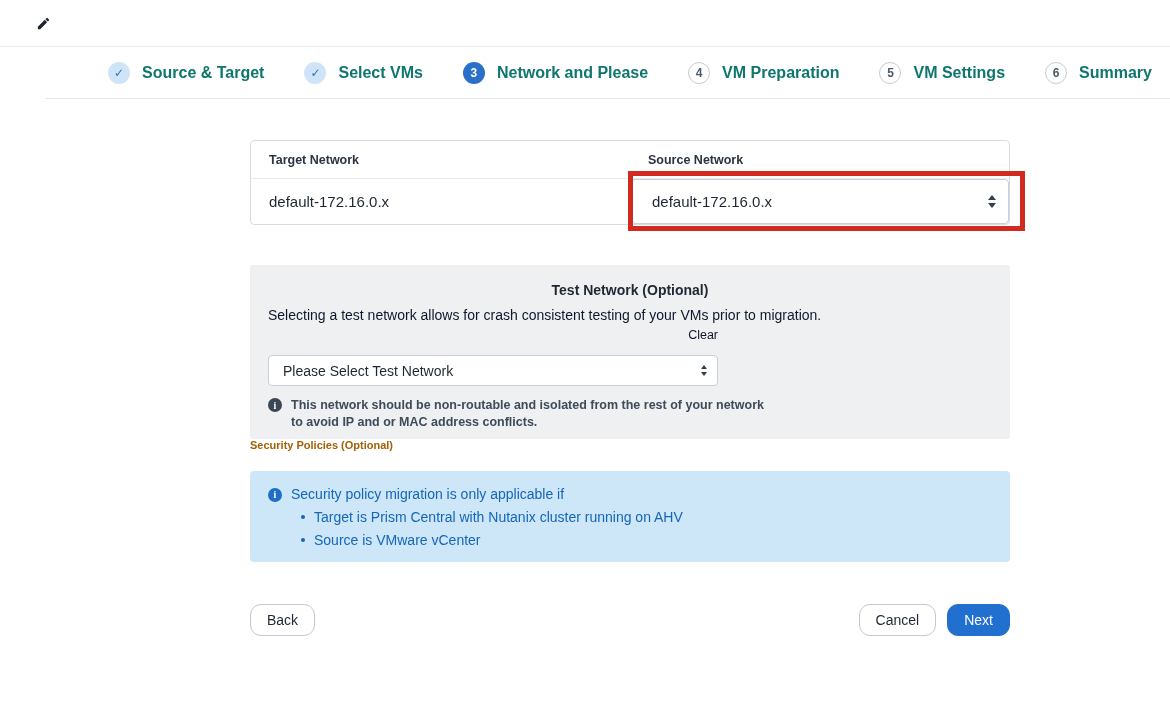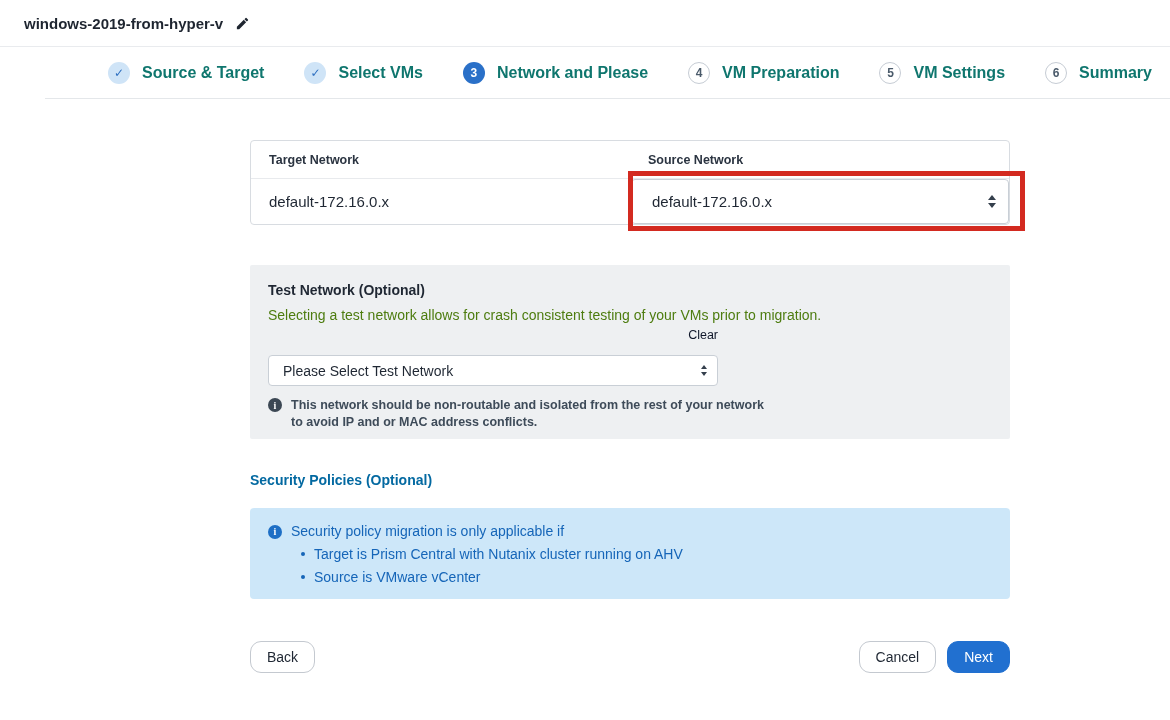--- a/index.html
+++ b/index.html
@@ -46,59 +46,58 @@
   .spin-arrows i.up { border-bottom:5px solid #343f4c; }
   .spin-arrows i.down { border-top:5px solid #343f4c; }
 
   
   .annotation-box { position:absolute; left:628px; top:171px; width:397px; height:60px;
     border:5px solid #d32a20; pointer-events:none; z-index:5; }
 
   
   .panel-gray { margin-top:40px; background:#eef0f2; border-radius:2px;
     height:174px; padding:17px 18px; }
-  .panel-title { font-size:14px; font-weight:700; color:#1f2733; }
-  .panel-desc { margin-top:9px; font-size:14px; color:#4d7c0f; }
+  .panel-title { font-size:14px; font-weight:700; color:#1f2733;text-align:center; }
+  .panel-desc { margin-top:9px; font-size:14px; color:#0f172a; }
   .clear-row { width:450px; text-align:right; margin-top:2px; }
   .clear-link { font-size:12.5px; color:#0f172a; cursor:pointer; }
   .select-box.test { width:450px; height:31px; margin-top:12px; font-size:14px; color:#1f2733;
     padding:0 10px 0 14px; }
   .select-box.test .spin-arrows i { border-left-width:3.5px; border-right-width:3.5px; }
   .select-box.test .spin-arrows i.up { border-bottom-width:4.5px; }
   .select-box.test .spin-arrows i.down { border-top-width:4.5px; }
   .note-row { display:flex; margin-top:11px; gap:9px; align-items:flex-start; }
   .info-icon { width:14px; height:14px; border-radius:50%; flex:0 0 14px; margin-top:1px;
     display:flex; align-items:center; justify-content:center;
     color:#fff; font-size:10px; font-weight:700; font-family:"Liberation Serif","DejaVu Serif",serif; }
   .info-icon.dark { background:#3b4754; }
   .info-icon.blue { background:#1e6fc5; }
   .note-text { font-size:12.5px; font-weight:600; color:#3e4b59; line-height:17px; }
 
   
-  .sec-title { margin-top:33px; font-size:14px; font-weight:700; color:#0369a1; }
+  .sec-title { font-size:11px; font-weight:700; color:#a16207; }
   .panel-blue { margin-top:20px; background:#cde7f9; border-radius:4px; height:91px; padding:15px 18px; }
   .blue-head { display:flex; gap:9px; align-items:center; }
   .blue-text { font-size:14px; color:#1565b8; }
   .blue-bullets { margin-top:6px; }
   .bullet-row { display:flex; align-items:center; gap:9px; padding-left:33px; margin-top:7px; }
   .bullet-dot { width:4px; height:4px; border-radius:50%; background:#1565b8; flex:0 0 4px; }
 
   
   .footer { margin-top:42px; display:flex; align-items:center; }
   .btn { font-size:14px; border-radius:11px; padding:6px 16px; cursor:pointer;
     font-family:inherit; line-height:18px;text-align:center; }
   .btn.secondary { background:#ffffff; border:1px solid #c4c9d0; color:#1f2733; }
   .btn.primary { background:#2170d0; border:1px solid #2170d0; color:#ffffff; margin-left:11px; }
   .footer .spacer { flex:1; }
 </style>
 </head>
 <body>
 
 <div class="titlebar">
-  <span class="title">windows-2019-from-hyper-v</span>
   <span class="edit-icon">
     <svg viewBox="0 0 24 24">
         <path d="M3 17.25V21h3.75L17.8 9.94l-3.75-3.75L3 17.25zM20.71 7.04a1 1 0 0 0 0-1.41l-2.34-2.34a1 1 0 0 0-1.41 0l-1.83 1.83 3.75 3.75 1.83-1.83z"></path>
       </svg>
   </span>
 </div>
 
 <div class="stepperbar">
   <div class="steps">
     <div class="step">

